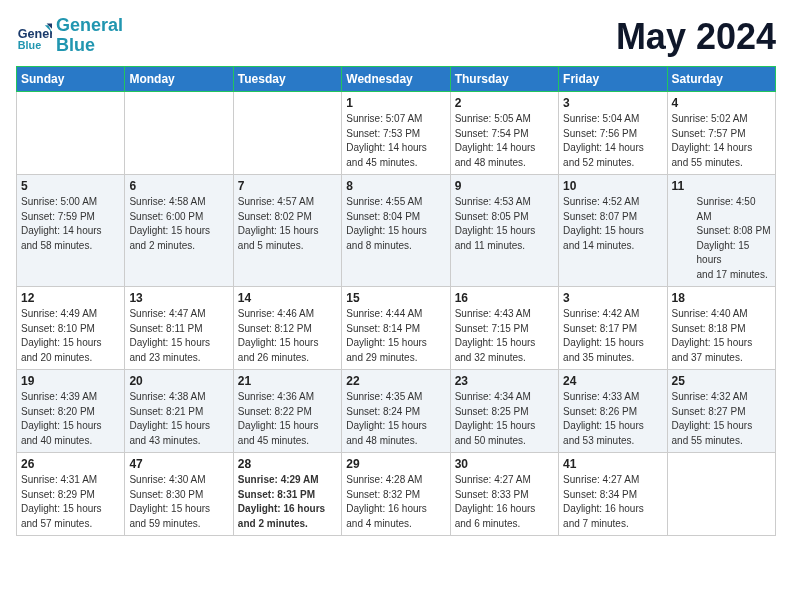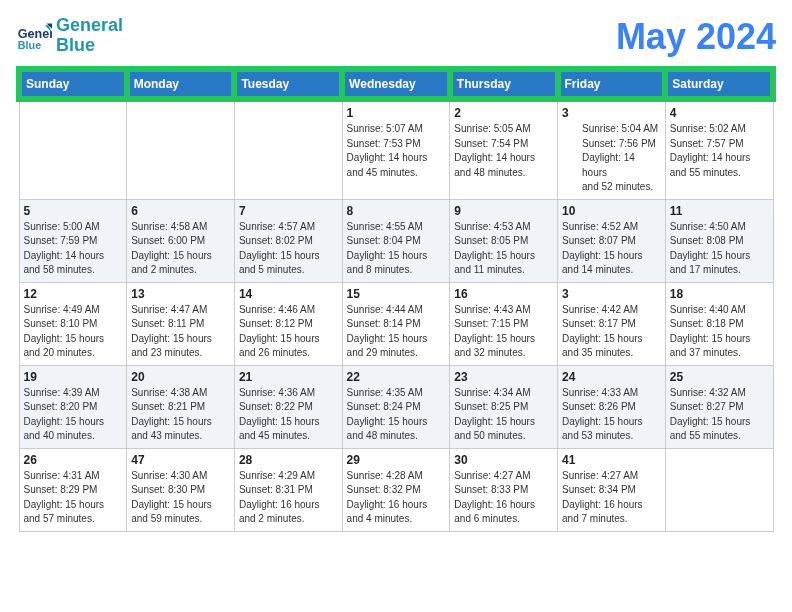--- a/index.html
+++ b/index.html
@@ -33,39 +33,39 @@
       width: 36px;
       height: 36px;
       margin-right: 4px;
     }
     .title-block {
       text-align: right;
     }
     .month-title {
       font-size: 36px;
       font-weight: bold;
-      color: #3b82f6;
+      color: #0f172a;
     }
     .subtitle {
       font-size: 16px;
       color: #333;
     }
     table {
       width: 100%;
       border-collapse: collapse;
       table-layout: fixed;
     }
     thead th {
       background: #2979c7;
       color: #fff;
       font-size: 12px;
       font-weight: bold;
       padding: 5px 4px;
       text-align: left;
-      border: 6px solid #22c55e;
+      border: 1px solid #22c55e;
     }
     tbody td {
       vertical-align: top;
       border: 1px solid #ccc;
       padding: 4px;
       font-size: 9.5px;
       color: #222;
       height: 82px;
       background: #fff;
     }
@@ -135,21 +135,21 @@
         </td>
         <td>
           <span class="day-num">2</span>
           <div class="day-info" style="white-space: pre-line;">Sunrise: 5:05 AM
 Sunset: 7:54 PM
 Daylight: 14 hours
 and 48 minutes.</div>
         </td>
         <td>
           <span class="day-num">3</span>
-          <div class="day-info" style="white-space: pre-line; margin-left: 20px;">Sunrise: 5:04 AM
+          <div class="day-info" style="white-space: pre-line;">Sunrise: 5:04 AM
 Sunset: 7:56 PM
 Daylight: 14 hours
 and 52 minutes.</div>
         </td>
         <td>
           <span class="day-num">4</span>
           <div class="day-info" style="white-space: pre-line;">Sunrise: 5:02 AM
 Sunset: 7:57 PM
 Daylight: 14 hours
 and 55 minutes.</div>
@@ -193,21 +193,21 @@
         </td>
         <td>
           <span class="day-num">10</span>
           <div class="day-info" style="white-space: pre-line;">Sunrise: 4:52 AM
 Sunset: 8:07 PM
 Daylight: 15 hours
 and 14 minutes.</div>
         </td>
         <td>
           <span class="day-num">11</span>
-          <div class="day-info" style="white-space: pre-line;">Sunrise: 4:50 AM
+          <div class="day-info" style="white-space: pre-line; margin-left: 25px;">Sunrise: 4:50 AM
 Sunset: 8:08 PM
 Daylight: 15 hours
 and 17 minutes.</div>
         </td>
       </tr>
       <tr>
         <td>
           <span class="day-num">12</span>
           <div class="day-info" style="white-space: pre-line;">Sunrise: 4:49 AM
 Sunset: 8:10 PM
@@ -318,21 +318,21 @@
         </td>
         <td>
           <span class="day-num">47</span>
           <div class="day-info" style="white-space: pre-line;">Sunrise: 4:30 AM
 Sunset: 8:30 PM
 Daylight: 15 hours
 and 59 minutes.</div>
         </td>
         <td>
           <span class="day-num">28</span>
-          <div class="day-info" style="white-space: pre-line;">Sunrise: 4:29 AM
+          <div class="day-info" style="white-space: pre-line; font-weight: bold;">Sunrise: 4:29 AM
 Sunset: 8:31 PM
 Daylight: 16 hours
 and 2 minutes.</div>
         </td>
         <td>
           <span class="day-num">29</span>
           <div class="day-info" style="white-space: pre-line;">Sunrise: 4:28 AM
 Sunset: 8:32 PM
 Daylight: 16 hours
 and 4 minutes.</div>

